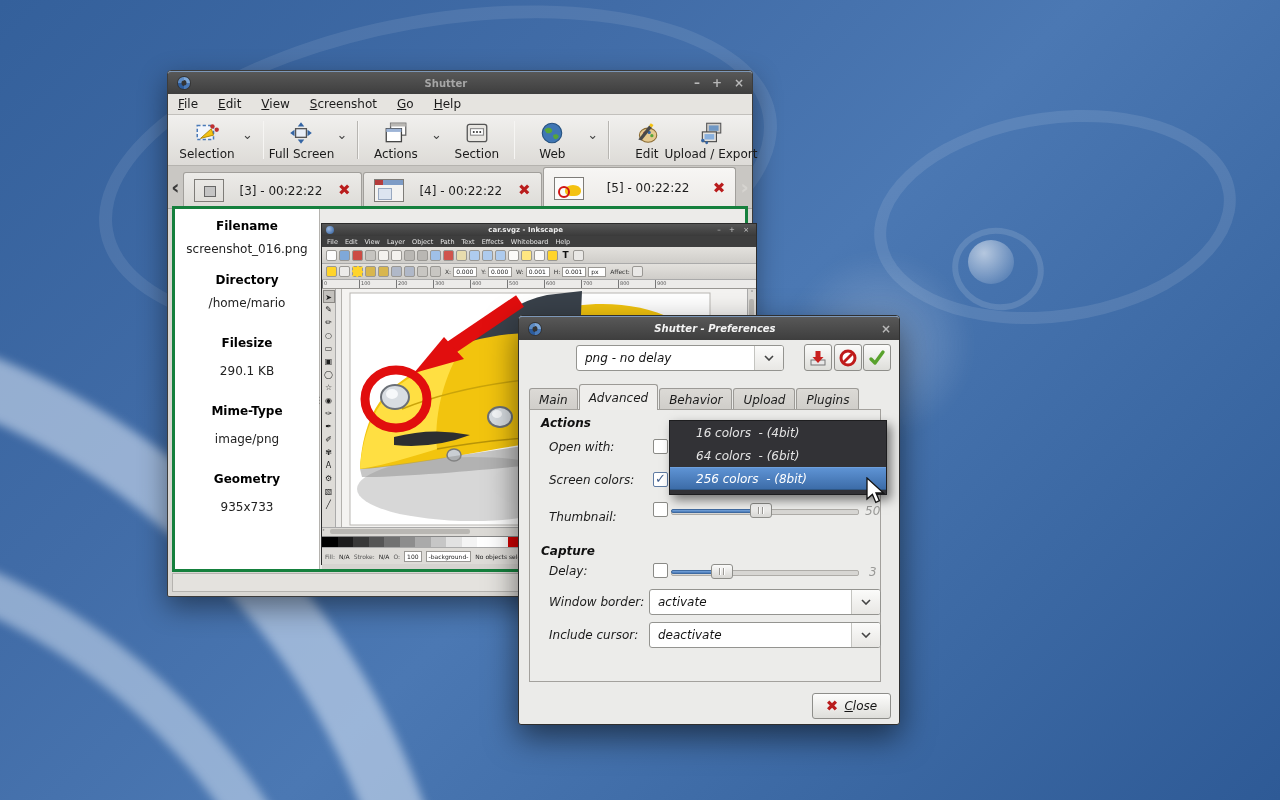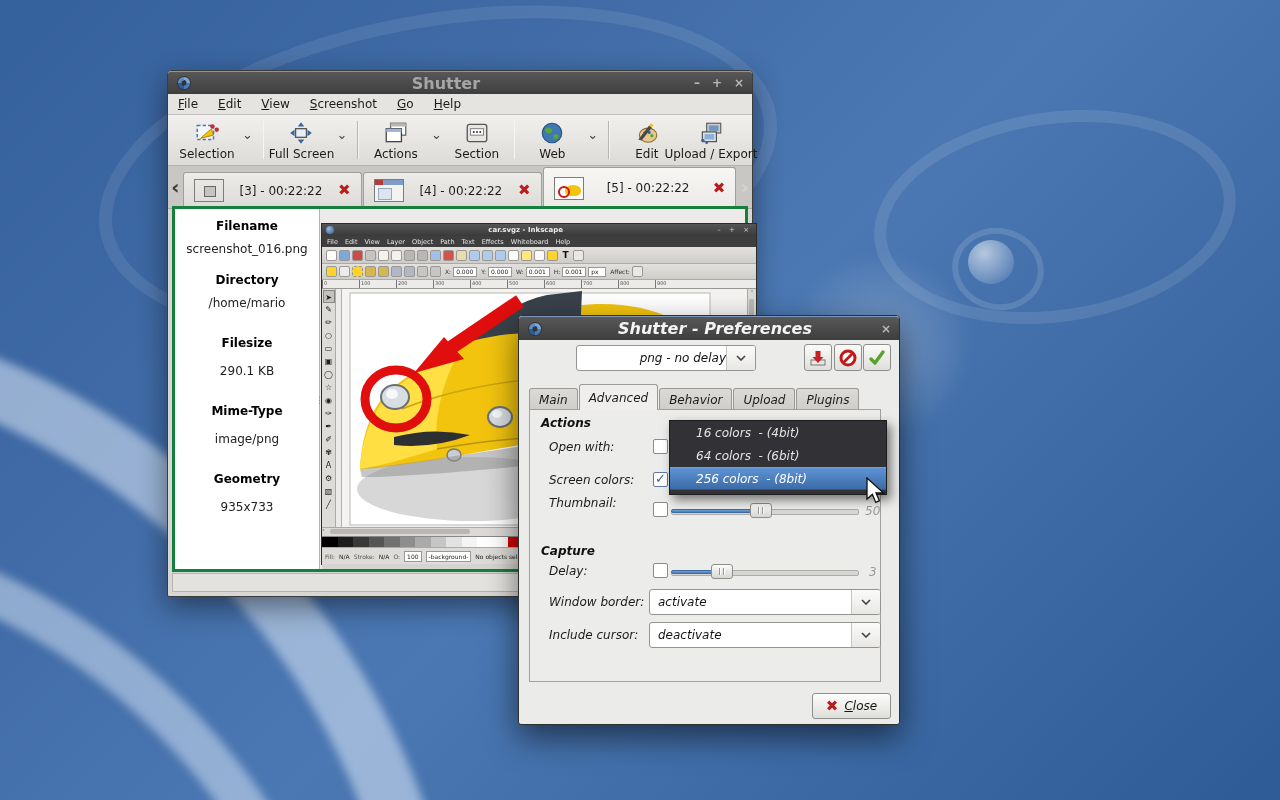--- a/index.html
+++ b/index.html
@@ -16,21 +16,21 @@
     background:radial-gradient(circle,rgba(255,255,255,.28),rgba(255,255,255,0) 70%);filter:blur(6px);}
   .sphere{position:absolute;left:968px;top:240px;width:46px;height:44px;border-radius:50%;
     background:radial-gradient(circle at 35% 30%,rgba(255,255,255,.6),rgba(255,255,255,.14) 75%);}
   .sphere-ring{left:952px;top:228px;width:80px;height:70px;border:6px solid rgba(255,255,255,.13);transform:rotate(12deg);}
 
   
   .win{position:absolute;left:167px;top:70px;width:586px;height:527px;background:#d9d7d3;
     border:1px solid #3c3c3c;border-radius:4px 4px 2px 2px;box-shadow:0 10px 28px rgba(0,0,0,.45);box-sizing:border-box;}
   .titlebar{height:23px;background:linear-gradient(#585858,#3e3e3e);border-radius:3px 3px 0 0;
     display:flex;align-items:center;padding:0 8px;border-top:1px solid #7c97b8;box-sizing:border-box;}
-  .titlebar .t-title{flex:1;text-align:center;font-size:16px;font-weight:bold;color:#a6a6a6;}
+  .titlebar .t-title{flex:1;text-align:center;font-size:10px;font-weight:bold;color:#a6a6a6;}
   .titlebar.active .t-title{color:#f4f4f4;}
   .winbtns{display:flex;gap:12px;color:#b9b9b9;font-size:12px;font-weight:bold;}
   .winbtns span{cursor:default;line-height:12px;}
   .app-icon{width:16px;height:16px;margin-right:6px;}
   .menubar{height:20px;background:#e6e4e0;border-bottom:1px solid #c2c0bc;display:flex;align-items:center;
     padding-left:10px;gap:20px;font-size:12px;color:#1b1b1b;}
   .toolbar{height:50px;background:linear-gradient(#f1f0ee,#dddbd7);border-bottom:1px solid #b5b3af;
     display:flex;align-items:center;padding:0 8px;}
   .tbtn{display:flex;flex-direction:column;align-items:center;justify-content:center;padding:2px 8px;min-width:46px;}
   .tbtn svg{width:26px;height:26px;}
@@ -500,21 +500,21 @@
         <path d="M8 14 C4 14 2 11 2 8 L5.5 8 C5.5 10 6.5 11 8 11 Z" fill="#2d5d9e"></path>
         <path d="M2 8 C2 4 5 2 8 2 L8 5.5 C6 5.5 5.5 6.5 5.5 8 Z" fill="#5e8cc4"></path>
       </svg>
       <span class="t-title">Shutter - Preferences</span>
       <span class="winbtns">
           <span>×</span>
         </span>
     </div>
 
     <span class="plabel">Profile:</span>
-    <div class="combo" style="left:57px;top:342px;width:180px;height:26px;position:absolute;top:29px;text-align:right;">
+    <div class="combo" style="left:57px;top:342px;width:208px;height:26px;position:absolute;top:29px;">
       <span class="ctext">png - no delay</span>
       <span class="cbtn chev">
         <svg width="10" height="6">
             <polyline points="1,1 5,5 9,1" fill="none" stroke="#444" stroke-width="1.6"></polyline>
           </svg>
       </span>
     </div>
     <div class="sqbtn" style="left:285px;top:28px;">
       <svg width="18" height="18" viewBox="0 0 18 18">
         <rect x="2" y="11" width="14" height="5" fill="#e8e8e8" stroke="#777" stroke-width="1"></rect>
@@ -555,21 +555,21 @@
 
     <span class="sect" style="left:22px;top:100px;">Actions</span>
     <span class="flabel" style="left:30px;top:124px;">Open with:</span>
     <div class="checkbox" style="left:134px;top:123px;">
       
     </div>
     <span class="flabel" style="left:30px;top:157px;">Screen colors:</span>
     <div class="checkbox checked" style="left:134px;top:156px;">
       <span class="mark">✓</span>
     </div>
-    <span class="flabel" style="left:30px;top:180px;">Thumbnail:</span>
+    <span class="flabel" style="left:30px;top:194px;">Thumbnail:</span>
     <div class="checkbox" style="left:134px;top:186px;">
       
     </div>
     <div class="slider" style="left:152px;top:187px;">
       <span class="trough"></span>
         <span class="fill" style="width:48%;"></span>
       <span class="handle" style="left:calc(48% - 11px);">
           <i></i>
           <i></i>
         </span>

